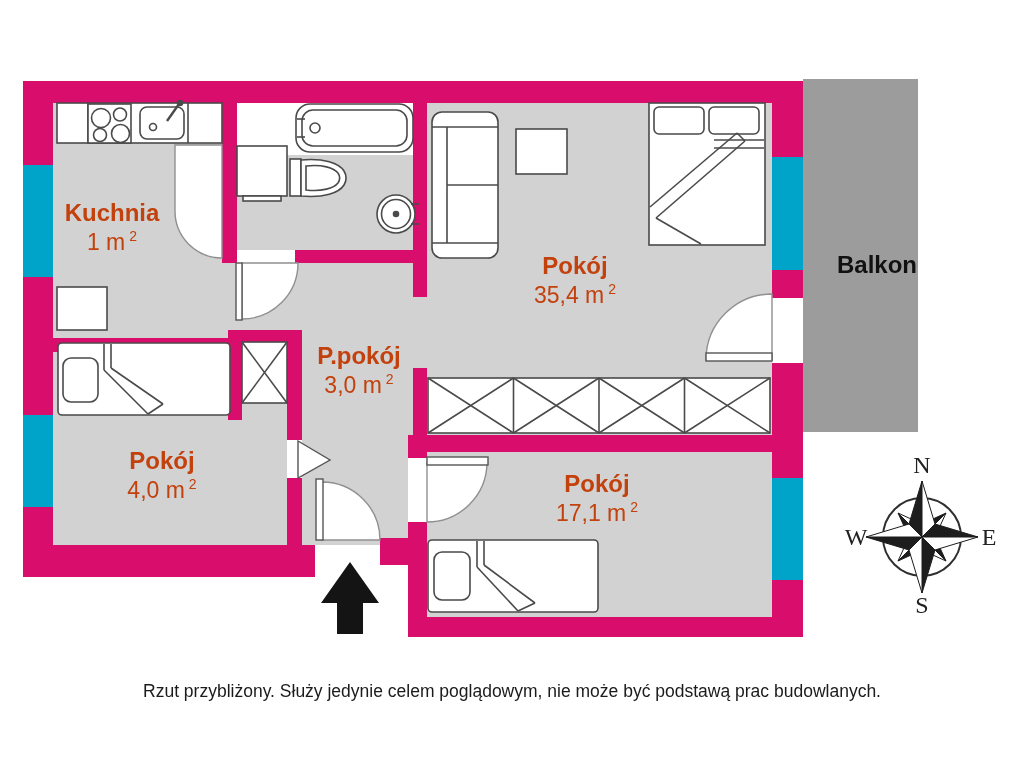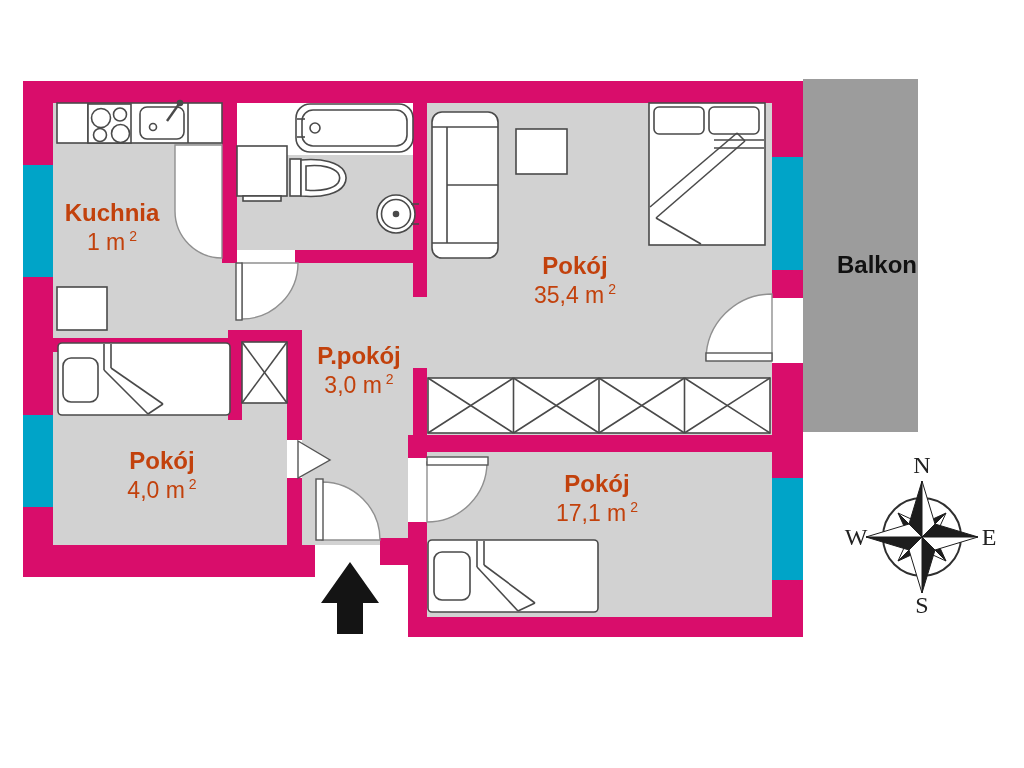--- a/index.html
+++ b/index.html
@@ -222,13 +222,14 @@
     <div class="rname">Pokój</div>
     <div class="rarea"><span>4,0 m</span><sup>2</sup></div>
   </div>
   <div class="room-label" style="left:597px;top:498px;">
     <div class="rname">Pokój</div>
     <div class="rarea"><span>17,1 m</span><sup>2</sup></div>
   </div>
 
   <div class="balcony-label" style="left:861px;top:265px;margin-left:16px;">Balkon</div>
 
+  <div class="disclaimer">Rzut przybliżony. Służy jedynie celem poglądowym, nie może być podstawą prac budowlanych.</div>
 </div>
 
 </body></html>

